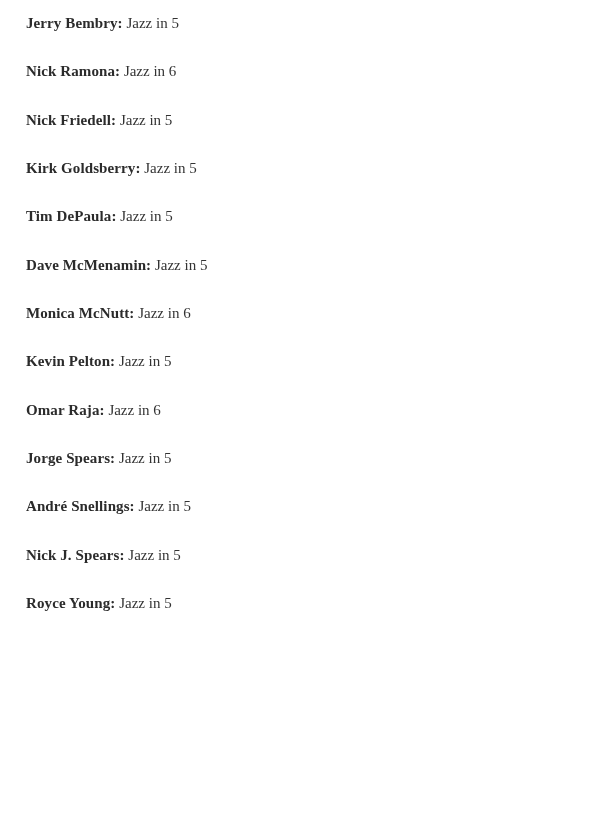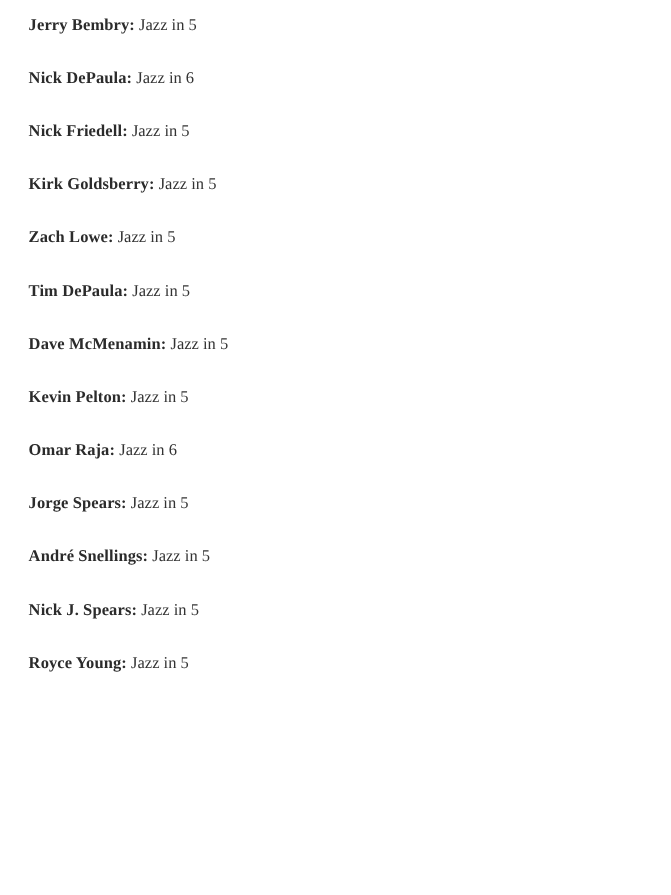--- a/index.html
+++ b/index.html
@@ -39,51 +39,51 @@
 <body>
 
 <div class="page">
 
   <p class="prediction-line">
     <span class="analyst-name">Jerry Bembry:</span>
     <span class="prediction-text">Jazz in 5</span>
   </p>
 
   <p class="prediction-line">
-    <span class="analyst-name">Nick DePaula:</span>
+    <span class="analyst-name">Nick Ramona:</span>
     <span class="prediction-text">Jazz in 6</span>
   </p>
 
   <p class="prediction-line">
     <span class="analyst-name">Nick Friedell:</span>
     <span class="prediction-text">Jazz in 5</span>
   </p>
 
   <p class="prediction-line">
     <span class="analyst-name">Kirk Goldsberry:</span>
     <span class="prediction-text">Jazz in 5</span>
   </p>
 
 
-  <p class="prediction-line">
-    <span class="analyst-name">Zach Lowe:</span>
-    <span class="prediction-text">Jazz in 5</span>
-  </p>
 
   <p class="prediction-line">
     <span class="analyst-name">Tim DePaula:</span>
     <span class="prediction-text">Jazz in 5</span>
   </p>
 
 
   <p class="prediction-line">
     <span class="analyst-name">Dave McMenamin:</span>
     <span class="prediction-text">Jazz in 5</span>
   </p>
 
+  <p class="prediction-line">
+    <span class="analyst-name">Monica McNutt:</span>
+    <span class="prediction-text">Jazz in 6</span>
+  </p>
 
   <p class="prediction-line">
     <span class="analyst-name">Kevin Pelton:</span>
     <span class="prediction-text">Jazz in 5</span>
   </p>
 
   <p class="prediction-line">
     <span class="analyst-name">Omar Raja:</span>
     <span class="prediction-text">Jazz in 6</span>
   </p>

